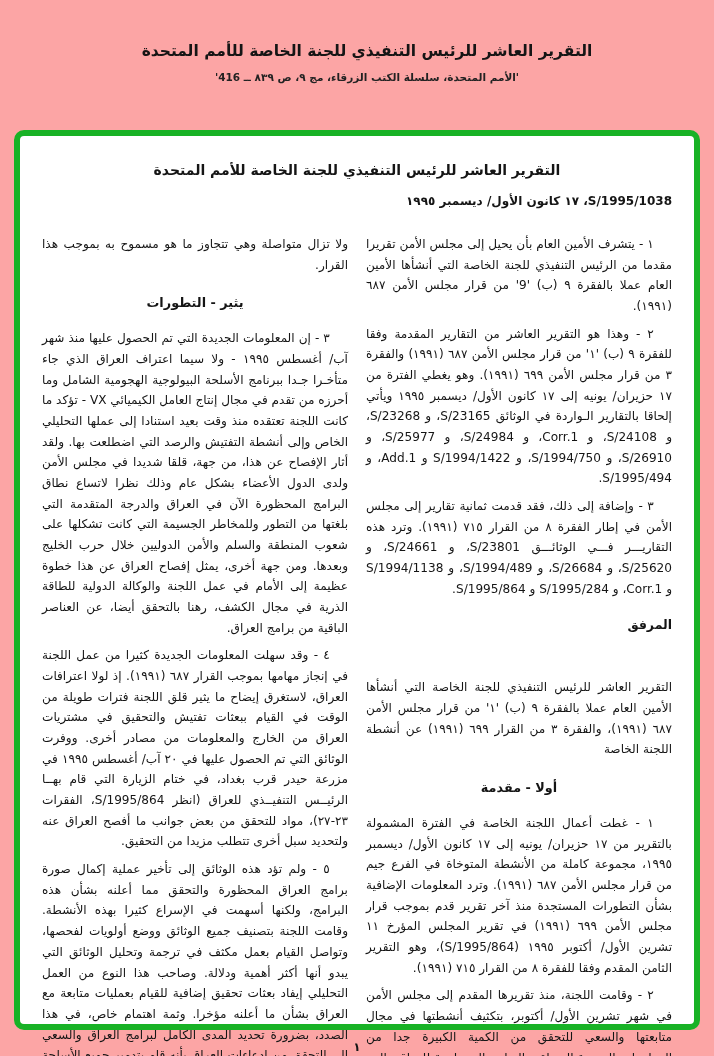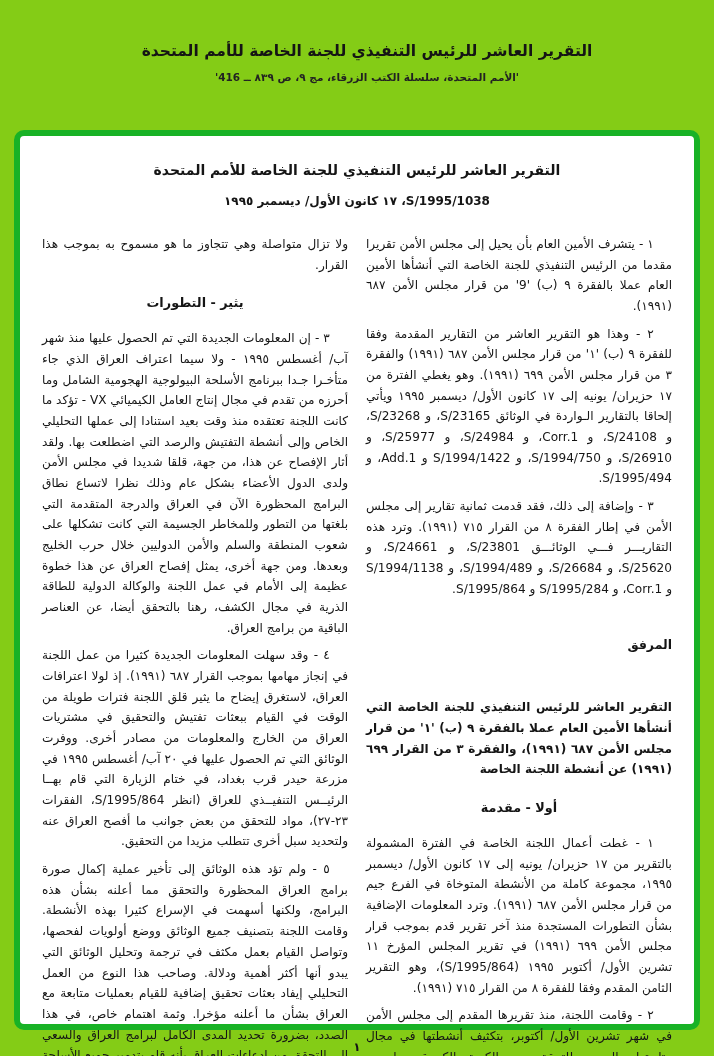--- a/index.html
+++ b/index.html
@@ -4,21 +4,21 @@
 <style>
   html, body {
     margin: 0;
     padding: 0;
     background: #ffffff;
   }
   .sheet {
     position: relative;
     width: 714px;
     height: 1056px;
-    background: #84cc16;
+    background: #fca5a5;
     font-family: "DejaVu Sans", sans-serif;
     color: #151515;
     direction: rtl;
     box-sizing: border-box;
     overflow: hidden;
     padding-left: 20px;
   }
   
   .doc-header {
     text-align: center;
@@ -53,21 +53,20 @@
     padding: 18px 22px 10px 22px;
     background: #ffffff;
   }
   .box-title {
     text-align: center;
     font-size: 14px;
     font-weight: bold;
     margin-top: 8px;
   }
   .box-ref {
-    text-align: center;
     font-size: 12px;
     font-weight: bold;
     margin-top: 16px;
   }
   
   .columns {
     display: flex;
     gap: 18px;
     margin-top: 26px;
     align-items: flex-start;
@@ -77,33 +76,33 @@
     min-width: 0;
   }
   .para {
     font-size: 12.1px;
     line-height: 1.71;
     text-align: justify;
     text-indent: 1.5em;
     margin: 0 0 7px 0;
   }
   .para.no-indent { text-indent: 0; }
-  .para.bold { font-weight: bold; text-indent: 0; margin-top: 45px; }
+  .para.bold { font-weight: normal; text-indent: 0; margin-top: 45px; }
   .sec-head {
     font-size: 12.5px;
     font-weight: bold;
     margin: 4px 0 6px 0;
   }
   .center-head {
     font-size: 12.8px;
     font-weight: bold;
     text-align: center;
     margin: 20px 0 18px 0;
   }
-  .annex-head { margin-top: 38px; }
+  .annex-head { margin-top: 18px; }
   .subsec-head { margin-top: 2px; }
   
   .page-number {
     position: absolute;
     bottom: 2px;
     left: 0;
     right: 0;
     text-align: center;
     font-size: 12px;
     font-weight: bold;

